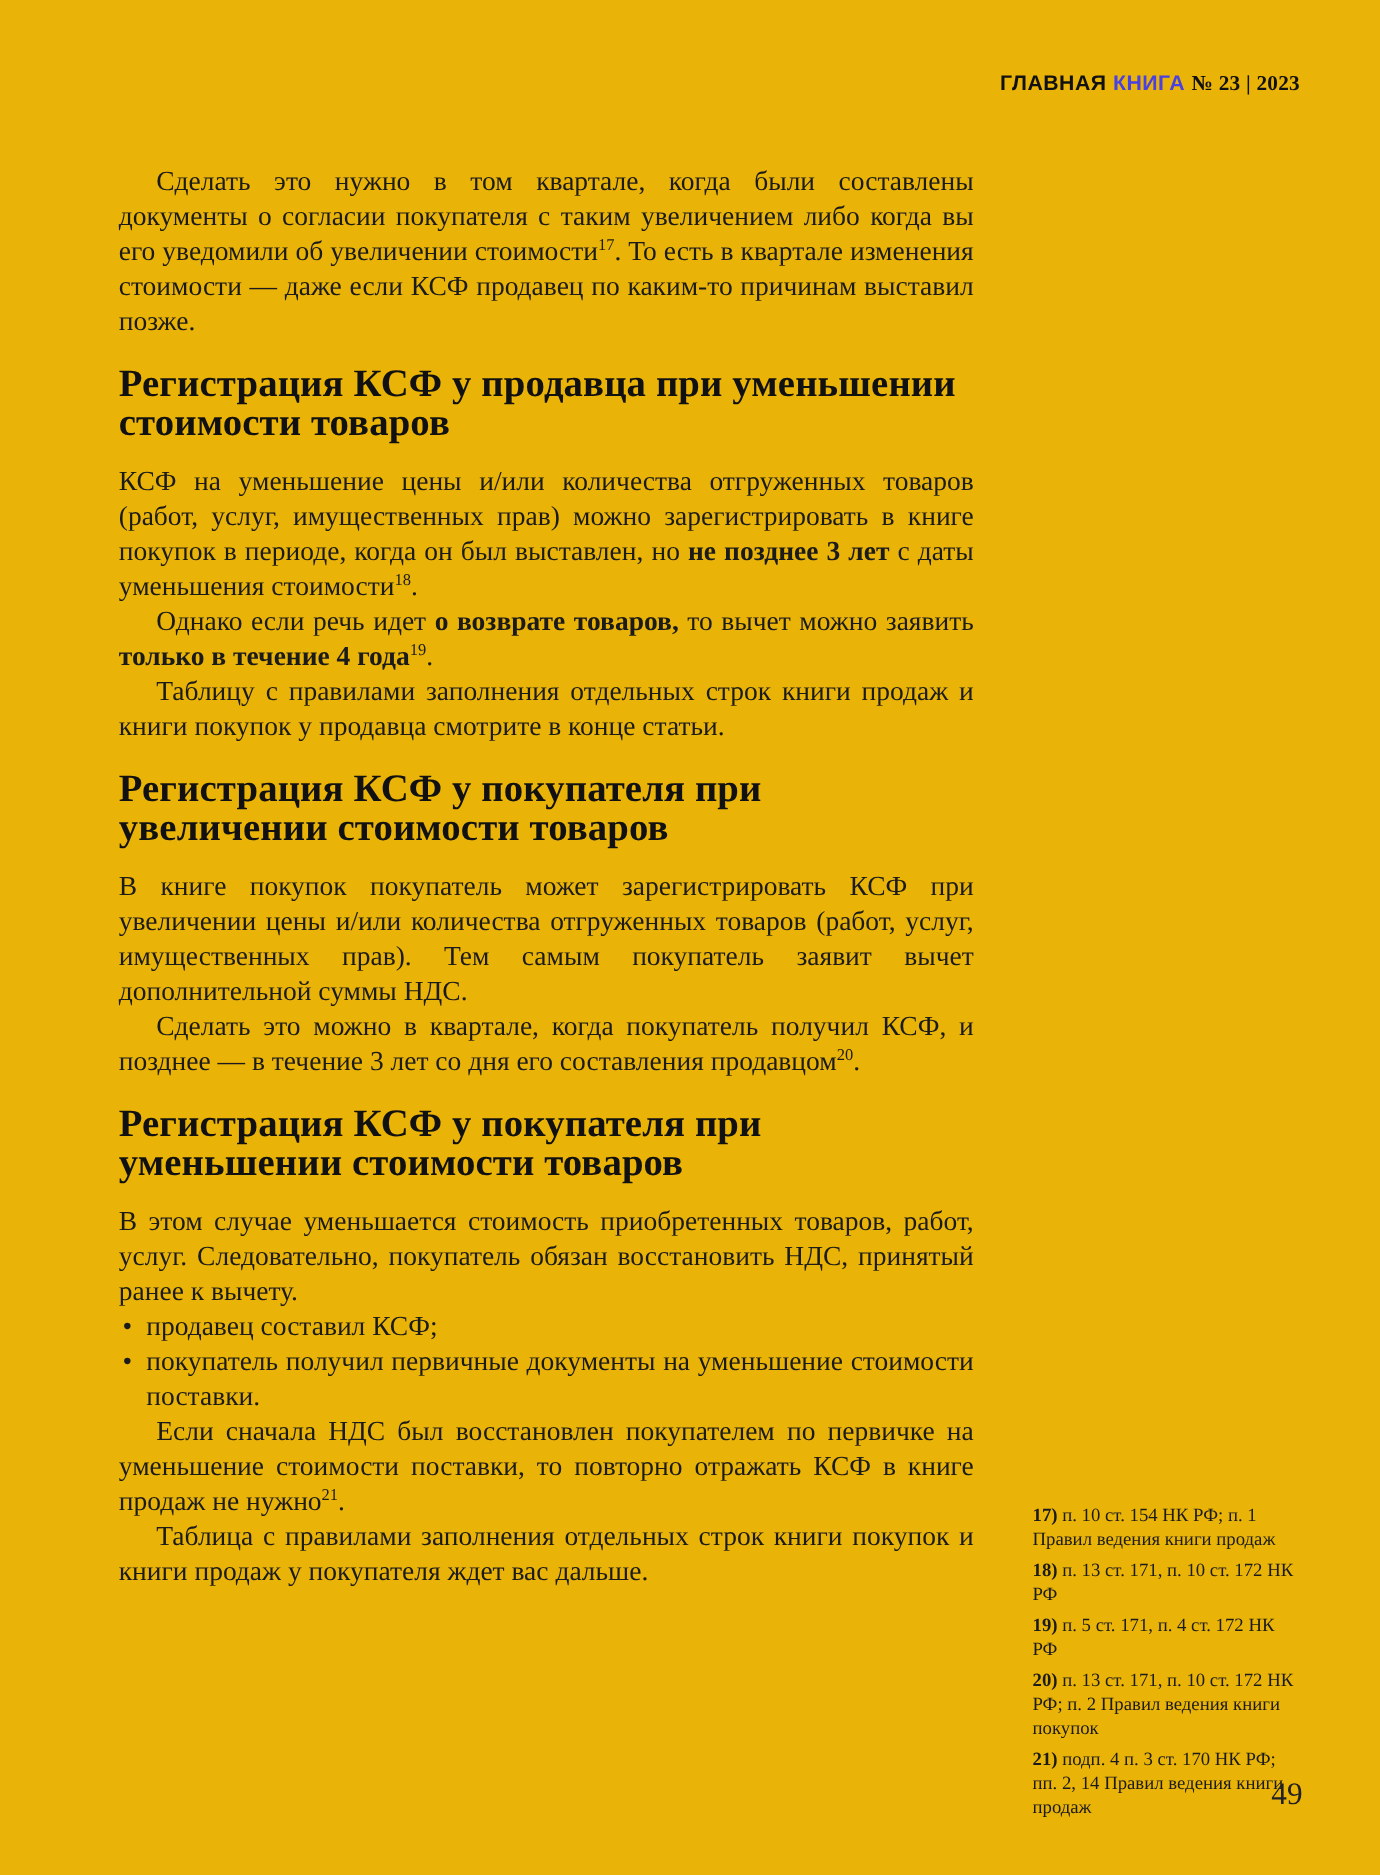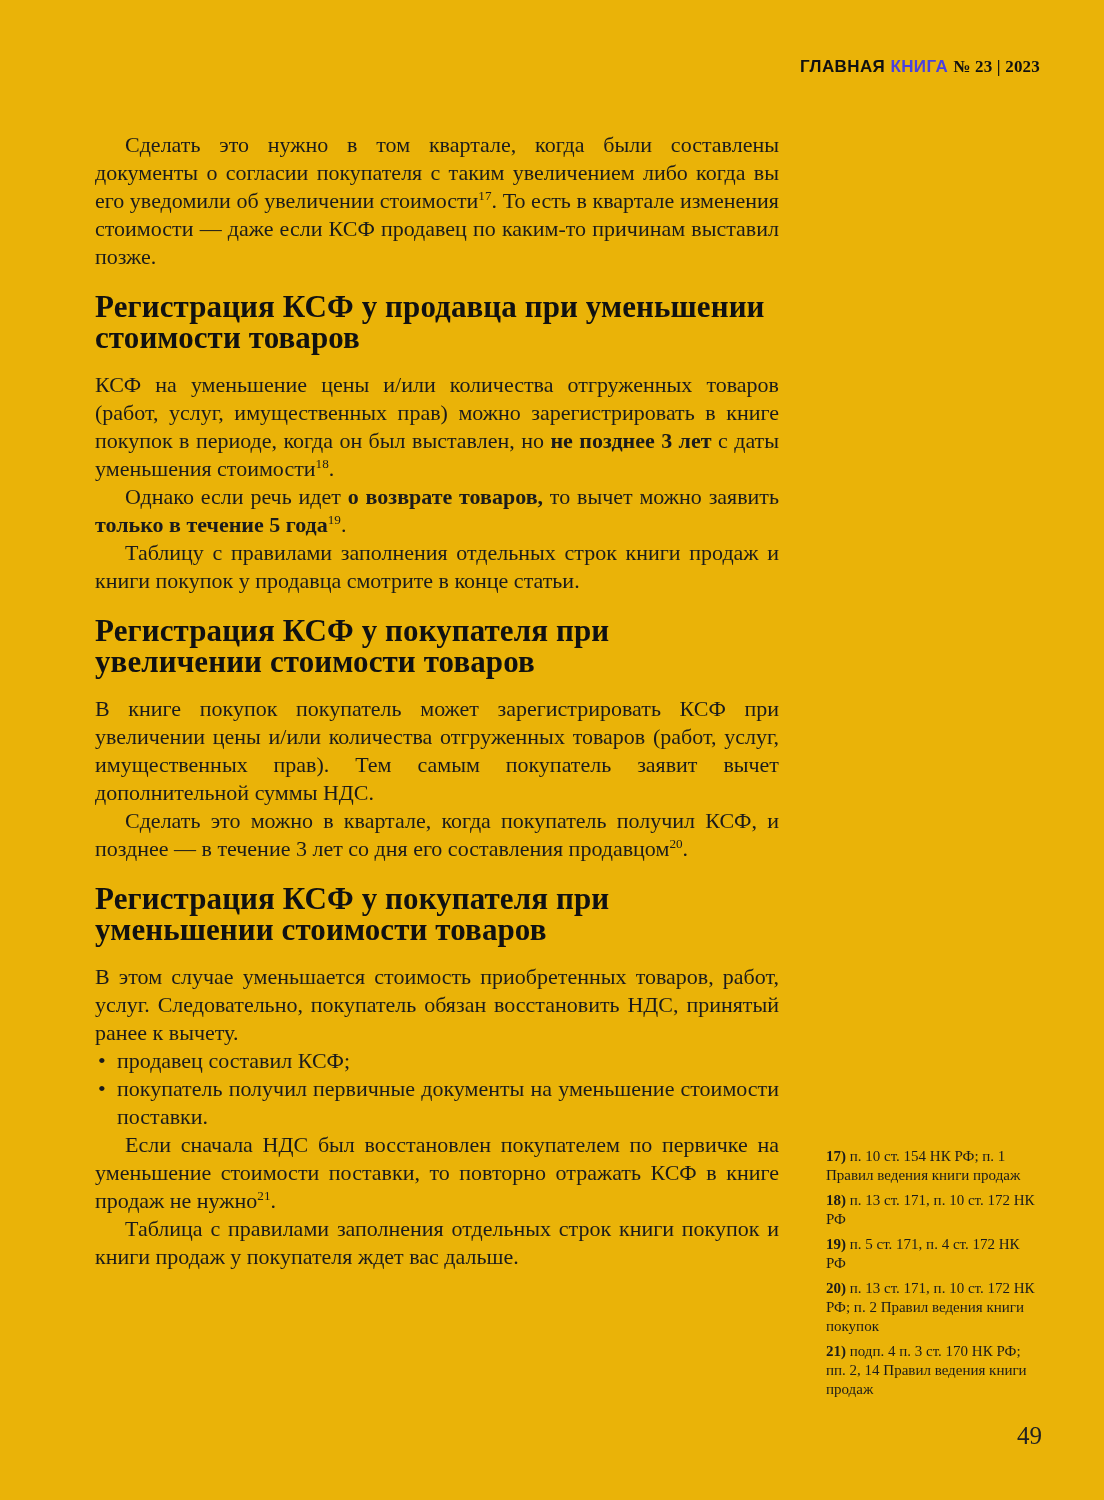--- a/index.html
+++ b/index.html
@@ -41,21 +41,21 @@
   }
   .article .b { font-weight:bold; }
   .article sup {
     font-size:0.6em; line-height:0; vertical-align:super; letter-spacing:0;
   }
   .bullet { position:relative; padding-left:22px; }
   .bullet .mark { position:absolute; left:3px; top:0; }
 
   
   .footnotes {
-    position:absolute; left:826px; top:1147px; width:214px;
+    position:absolute; left:826px; top:1204px; width:214px;
     font-size:15px; line-height:19px; color:#1b1b1b;
     text-align:left;
   }
   .footnote { margin:0 0 6px 0; }
   .footnote .fn-num { font-weight:bold; }
 
   
   .page-number {
     position:absolute; right:62px; top:1422px;
     font-family:Liberation Serif, serif;
@@ -72,21 +72,21 @@
     <span style="color: rgb(74, 65, 224);">КНИГА</span>
     <span class="issue">№ 23 | 2023</span>
   </div>
 
   <div class="article">
     <p class="indent"><span>Сделать это нужно в том квартале, когда были составлены документы о согласии покупателя с таким увеличением либо когда вы его уведомили об увеличении стоимости</span><sup>17</sup><span>. То есть в квартале изменения стоимости — даже если КСФ продавец по каким-то причинам выставил позже.</span></p>
 
     <h2>Регистрация КСФ у продавца при уменьшении стоимости товаров</h2>
 
     <p><span>КСФ на уменьшение цены и/или количества отгруженных товаров (работ, услуг, имущественных прав) можно зарегистрировать в книге покупок в периоде, когда он был выставлен, но </span><span class="b">не позднее 3 лет</span><span> с даты уменьшения стоимости</span><sup>18</sup><span>.</span></p>
-    <p class="indent"><span>Однако если речь идет </span><span class="b">о возврате товаров,</span><span> то вычет можно заявить </span><span class="b">только в течение 5 года</span><sup>19</sup><span>.</span></p>
+    <p class="indent"><span>Однако если речь идет </span><span class="b">о возврате товаров,</span><span> то вычет можно заявить </span><span class="b">только в течение 4 года</span><sup>19</sup><span>.</span></p>
     <p class="indent"><span>Таблицу с правилами заполнения отдельных строк книги продаж и книги покупок у продавца смотрите в конце статьи.</span></p>
 
     <h2>Регистрация КСФ у покупателя при увеличении стоимости товаров</h2>
 
     <p><span>В книге покупок покупатель может зарегистрировать КСФ при увеличении цены и/или количества отгруженных товаров (работ, услуг, имущественных прав). Тем самым покупатель заявит вычет дополнительной суммы НДС.</span></p>
     <p class="indent"><span>Сделать это можно в квартале, когда покупатель получил КСФ, и позднее — в течение 3 лет со дня его составления продавцом</span><sup>20</sup><span>.</span></p>
 
     <h2>Регистрация КСФ у покупателя при уменьшении стоимости товаров</h2>
 
     <p><span>В этом случае уменьшается стоимость приобретенных товаров, работ, услуг. Следовательно, покупатель обязан восстановить НДС, принятый ранее к вычету.</span></p>

